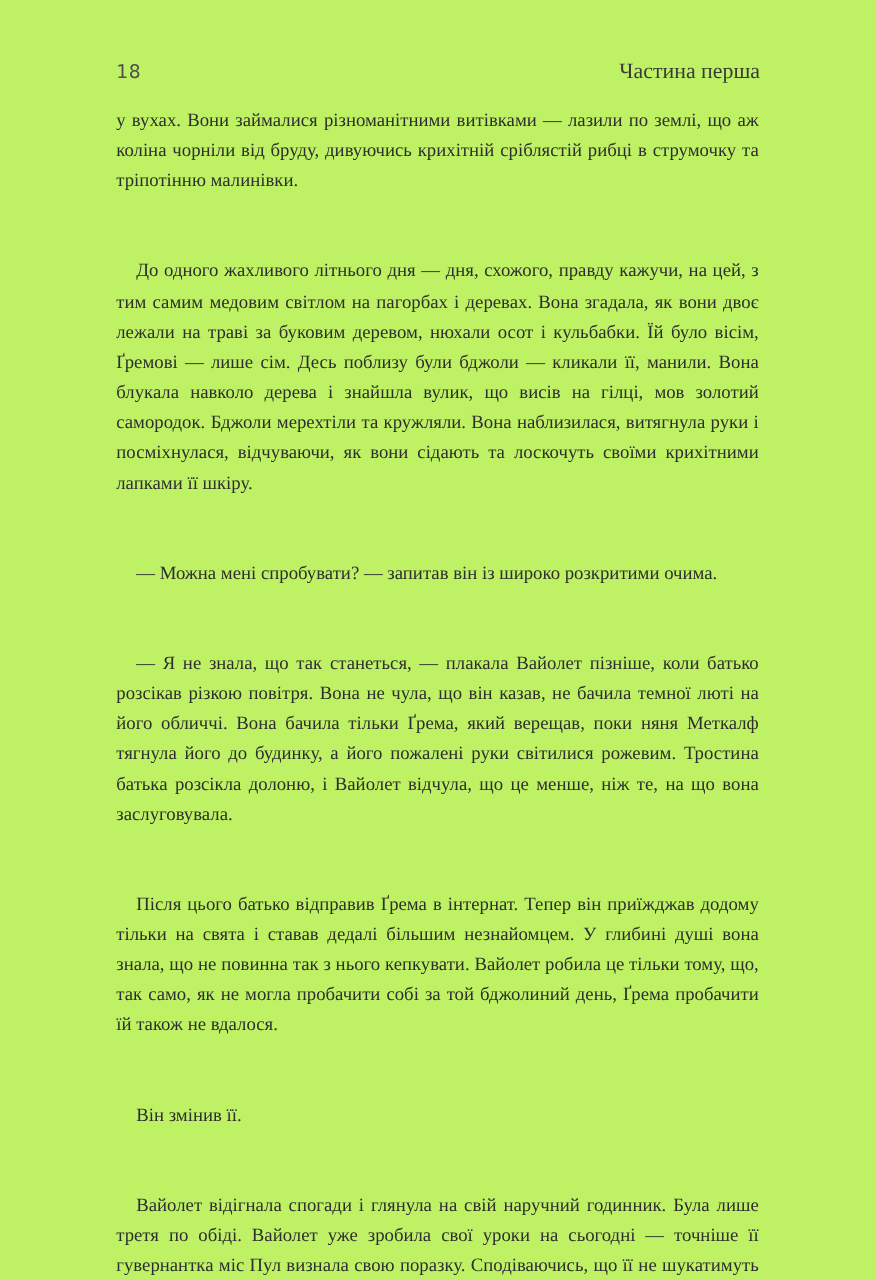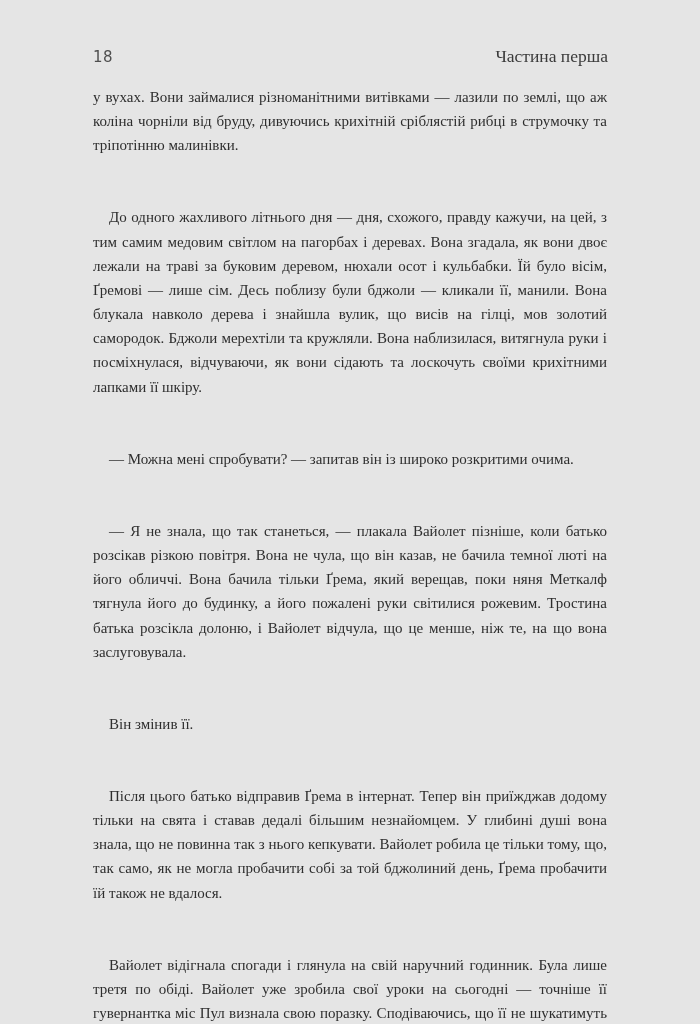--- a/index.html
+++ b/index.html
@@ -4,21 +4,21 @@
 <style>
   html, body {
     margin: 0;
     padding: 0;
     background: #ffffff;
   }
   .page {
     position: relative;
     width: 700px;
     height: 1024px;
-    background: #e5e5e5;
+    background: #bef264;
     overflow: hidden;
   }
   .running-header {
     position: absolute;
     left: 93px;
     right: 92px;
     top: 46px;
     display: flex;
     justify-content: space-between;
     align-items: baseline;
@@ -64,17 +64,17 @@
 <div class="page">
   <div class="running-header">
     <span class="page-num">18</span>
     <span class="section">Частина перша</span>
   </div>
   <div class="body-text" lang="uk">
       <p class="para">у вухах. Вони займалися різноманітними витівками — лазили по землі, що аж коліна чорніли від бруду, дивуючись крихітній сріблястій рибці в струмочку та тріпотінню малинівки.</p>
       <p class="para indent">До одного жахливого літнього дня — дня, схожого, правду кажучи, на цей, з тим самим медовим світлом на пагорбах і деревах. Вона згадала, як вони двоє лежали на траві за буковим деревом, нюхали осот і кульбабки. Їй було вісім, Ґремові — лише сім. Десь поблизу були бджоли — кликали її, манили. Вона блукала навколо дерева і знайшла вулик, що висів на гілці, мов золотий самородок. Бджоли мерехтіли та кружляли. Вона наблизилася, витягнула руки і посміхнулася, відчуваючи, як вони сідають та лоскочуть своїми крихітними лапками її шкіру.</p>
       <p class="para indent">— Можна мені спробувати? — запитав він із широко розкритими очима.</p>
       <p class="para indent">— Я не знала, що так станеться, — плакала Вайолет пізніше, коли батько розсікав різкою повітря. Вона не чула, що він казав, не бачила темної люті на його обличчі. Вона бачила тільки Ґрема, який верещав, поки няня Меткалф тягнула його до будинку, а його пожалені руки світилися рожевим. Тростина батька розсікла долоню, і Вайолет відчула, що це менше, ніж те, на що вона заслуговувала.</p>
+      <p class="para indent">Після цього батько відправив Ґрема в інтернат. Тепер він приїжджав додому тільки на свята і ставав дедалі більшим незнайомцем. У глибині душі вона знала, що не повинна так з нього кепкувати. Вайолет робила це тільки тому, що, так само, як не могла пробачити собі за той бджолиний день, Ґрема пробачити їй також не вдалося.</p>
       <p class="para indent">Він змінив її.</p>
-      <p class="para indent">Після цього батько відправив Ґрема в інтернат. Тепер він приїжджав додому тільки на свята і ставав дедалі більшим незнайомцем. У глибині душі вона знала, що не повинна так з нього кепкувати. Вайолет робила це тільки тому, що, так само, як не могла пробачити собі за той бджолиний день, Ґрема пробачити їй також не вдалося.</p>
       <p class="para indent">Вайолет відігнала спогади і глянула на свій наручний годинник. Була лише третя по обіді. Вайолет уже зробила свої уроки на сьогодні — точніше її гувернантка міс Пул визнала свою поразку. Сподіваючись, що її не шукатимуть ще принаймні з годину, Вайолет піднялася вище, насолоджуючись грубим теплом кори під долонями.</p>
     </div>
 </div>
 
 </body></html>

